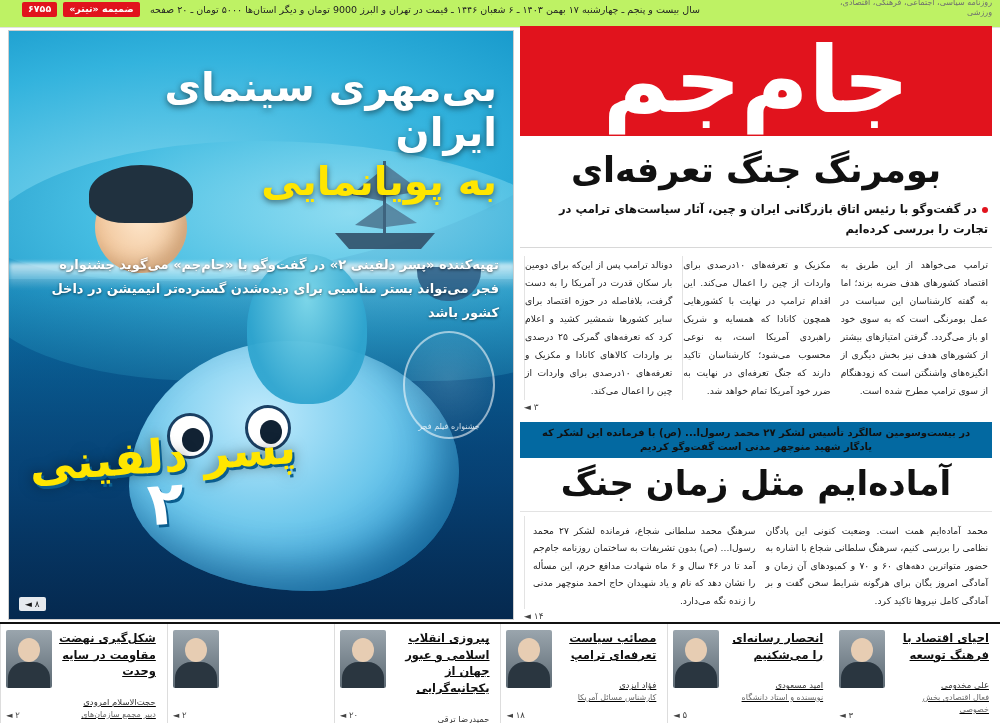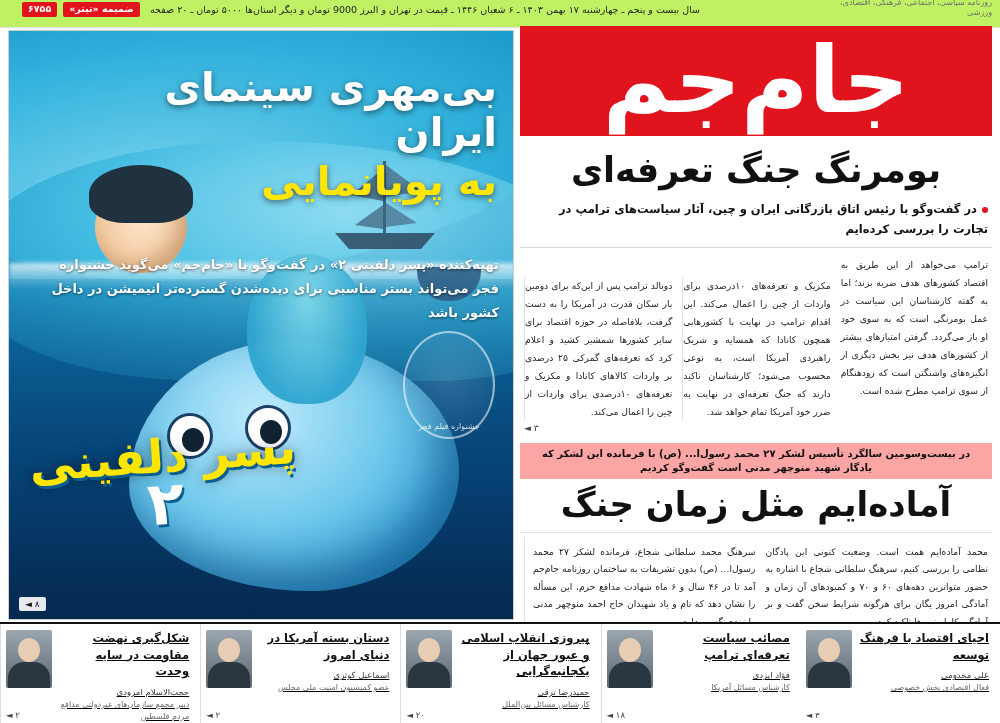--- a/index.html
+++ b/index.html
@@ -280,31 +280,31 @@
     padding: 8px 4px 0 4px;
     direction: rtl;
   }
   .lead-cols .col {
     flex: 1;
     font-size: 9.2px;
     line-height: 1.95;
     color: #222;
     text-align: justify;
   }
-  .lead-cols .col.withline { border-left: 1px solid #e3e3e3;  margin-top: 21px;}
+  .lead-cols .col.withline { border-left: 1px solid #e3e3e3; }
   .pagetag {
     direction: rtl;
     text-align: left;
     font-size: 9px;
     color: #444;
     padding: 2px 4px 6px 4px;
   }
 
   .yellowbar {
-    background: #fca5a5;
+    background: #0369a1;
     color: #111;
     font-size: 10px;
     font-weight: bold;
     direction: rtl;
     text-align: center;
     padding: 4px 18px;
     margin: 4px 0 2px 0;
     line-height: 1.4;
   }
 
@@ -415,21 +415,21 @@
     padding: 0 6px;
     text-align: right;
   }
   .ftext .ftitle {
     font-size: 11.5px;
     font-weight: bold;
     color: #111;
     line-height: 1.45;
   }
   .ftext .fauthor {
-    margin-top: 6px;
+    margin-top: 16px;
     font-size: 8.5px;
     color: #333;
     line-height: 1.5;
   }
   .ftext .frole {
     font-size: 8px;
     color: #666;
     line-height: 1.5;
   }
   .fpage {
@@ -557,25 +557,20 @@
         <div class="frole">دبیر مجمع سازمان‌های غیردولتی مدافع مردم فلسطین</div>
       </div>
       <div class="fpage">۲ ◄</div>
     </div>
 
     <div class="fcell">
       <div class="fportrait">
           <div class="head"></div>
           <div class="body"></div>
         </div>
-      <div class="ftext">
-        <div class="ftitle">دستان بسته آمریکا در دنیای امروز</div>
-        <div class="fauthor">اسماعیل کوثری</div>
-        <div class="frole">عضو کمیسیون امنیت ملی مجلس</div>
-      </div>
       <div class="fpage">۲ ◄</div>
     </div>
 
     <div class="fcell">
       <div class="fportrait">
           <div class="head"></div>
           <div class="body"></div>
         </div>
       <div class="ftext">
         <div class="ftitle">پیروزی انقلاب اسلامی و عبور جهان از یکجانبه‌گرایی</div>
@@ -591,20 +586,32 @@
           <div class="body"></div>
         </div>
       <div class="ftext">
         <div class="ftitle">مصائب سیاست تعرفه‌ای ترامپ</div>
         <div class="fauthor">فؤاد ایزدی</div>
         <div class="frole">کارشناس مسائل آمریکا</div>
       </div>
       <div class="fpage">۱۸ ◄</div>
     </div>
 
+    <div class="fcell">
+      <div class="fportrait">
+          <div class="head"></div>
+          <div class="body"></div>
+        </div>
+      <div class="ftext">
+        <div class="ftitle">انحصار رسانه‌ای را می‌شکنیم</div>
+        <div class="fauthor">امید مسعودی</div>
+        <div class="frole">نویسنده و استاد دانشگاه</div>
+      </div>
+      <div class="fpage">۵ ◄</div>
+    </div>
 
     <div class="fcell">
       <div class="fportrait">
           <div class="head"></div>
           <div class="body"></div>
         </div>
       <div class="ftext">
         <div class="ftitle">احیای اقتصاد با فرهنگ توسعه</div>
         <div class="fauthor">علی مخدومی</div>
         <div class="frole">فعال اقتصادی بخش خصوصی</div>

